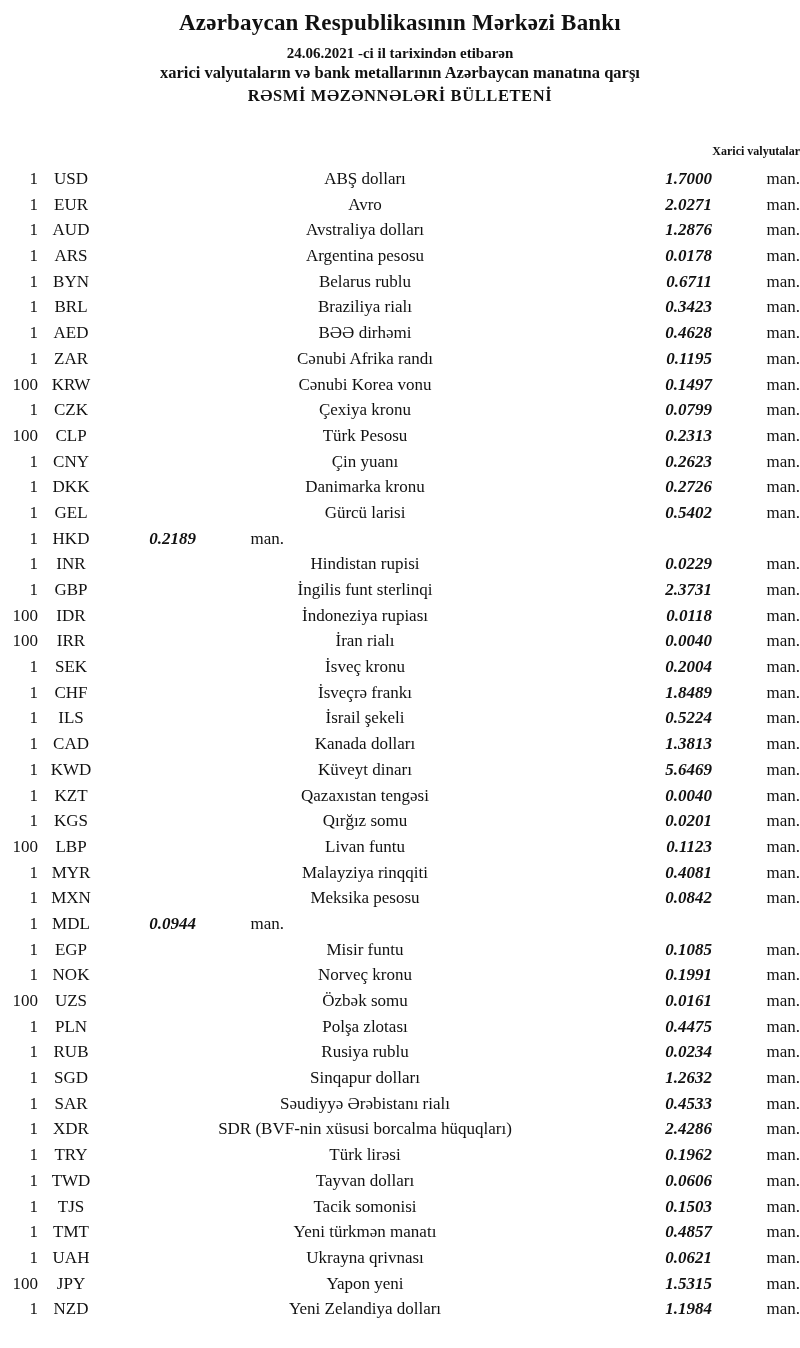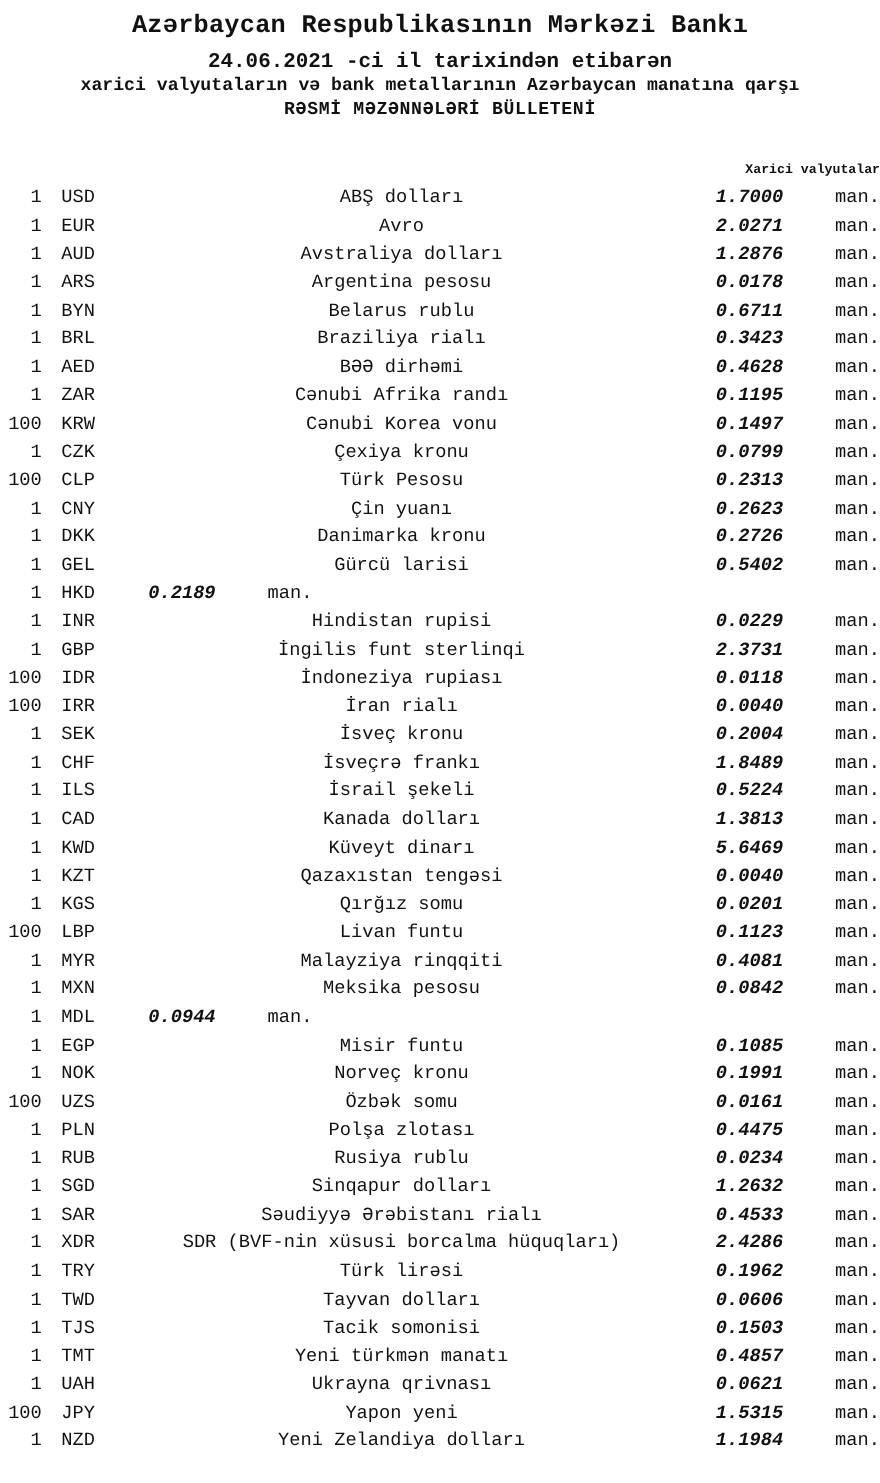--- a/index.html
+++ b/index.html
@@ -5,31 +5,31 @@
   * { margin: 0; padding: 0; box-sizing: border-box; }
   html, body { background: #ffffff; }
   body {
     width: 800px;
     height: 1348px;
     margin: 0 auto;
     font-family: "Liberation Serif", "DejaVu Serif", serif;
     color: #111111;
     overflow: hidden;
   }
-  .page { padding-top: 10px; font-family: Liberation Mono, monospace; }
+  .page { padding-top: 10px; }
 
   .doc-header { text-align: center; }
   .bank-title {
     font-size: 23px;
     font-weight: bold;
     letter-spacing: 0.2px;
   }
   .date-line {
     margin-top: 9px;
-    font-size: 19px;
+    font-size: 15px;
     font-weight: bold;
   }
   .subject-line {
     margin-top: 1px;
     font-size: 16.5px;
     font-weight: bold;
   }
   .bulletin-line {
     margin-top: 3px;
     font-size: 16.5px;

